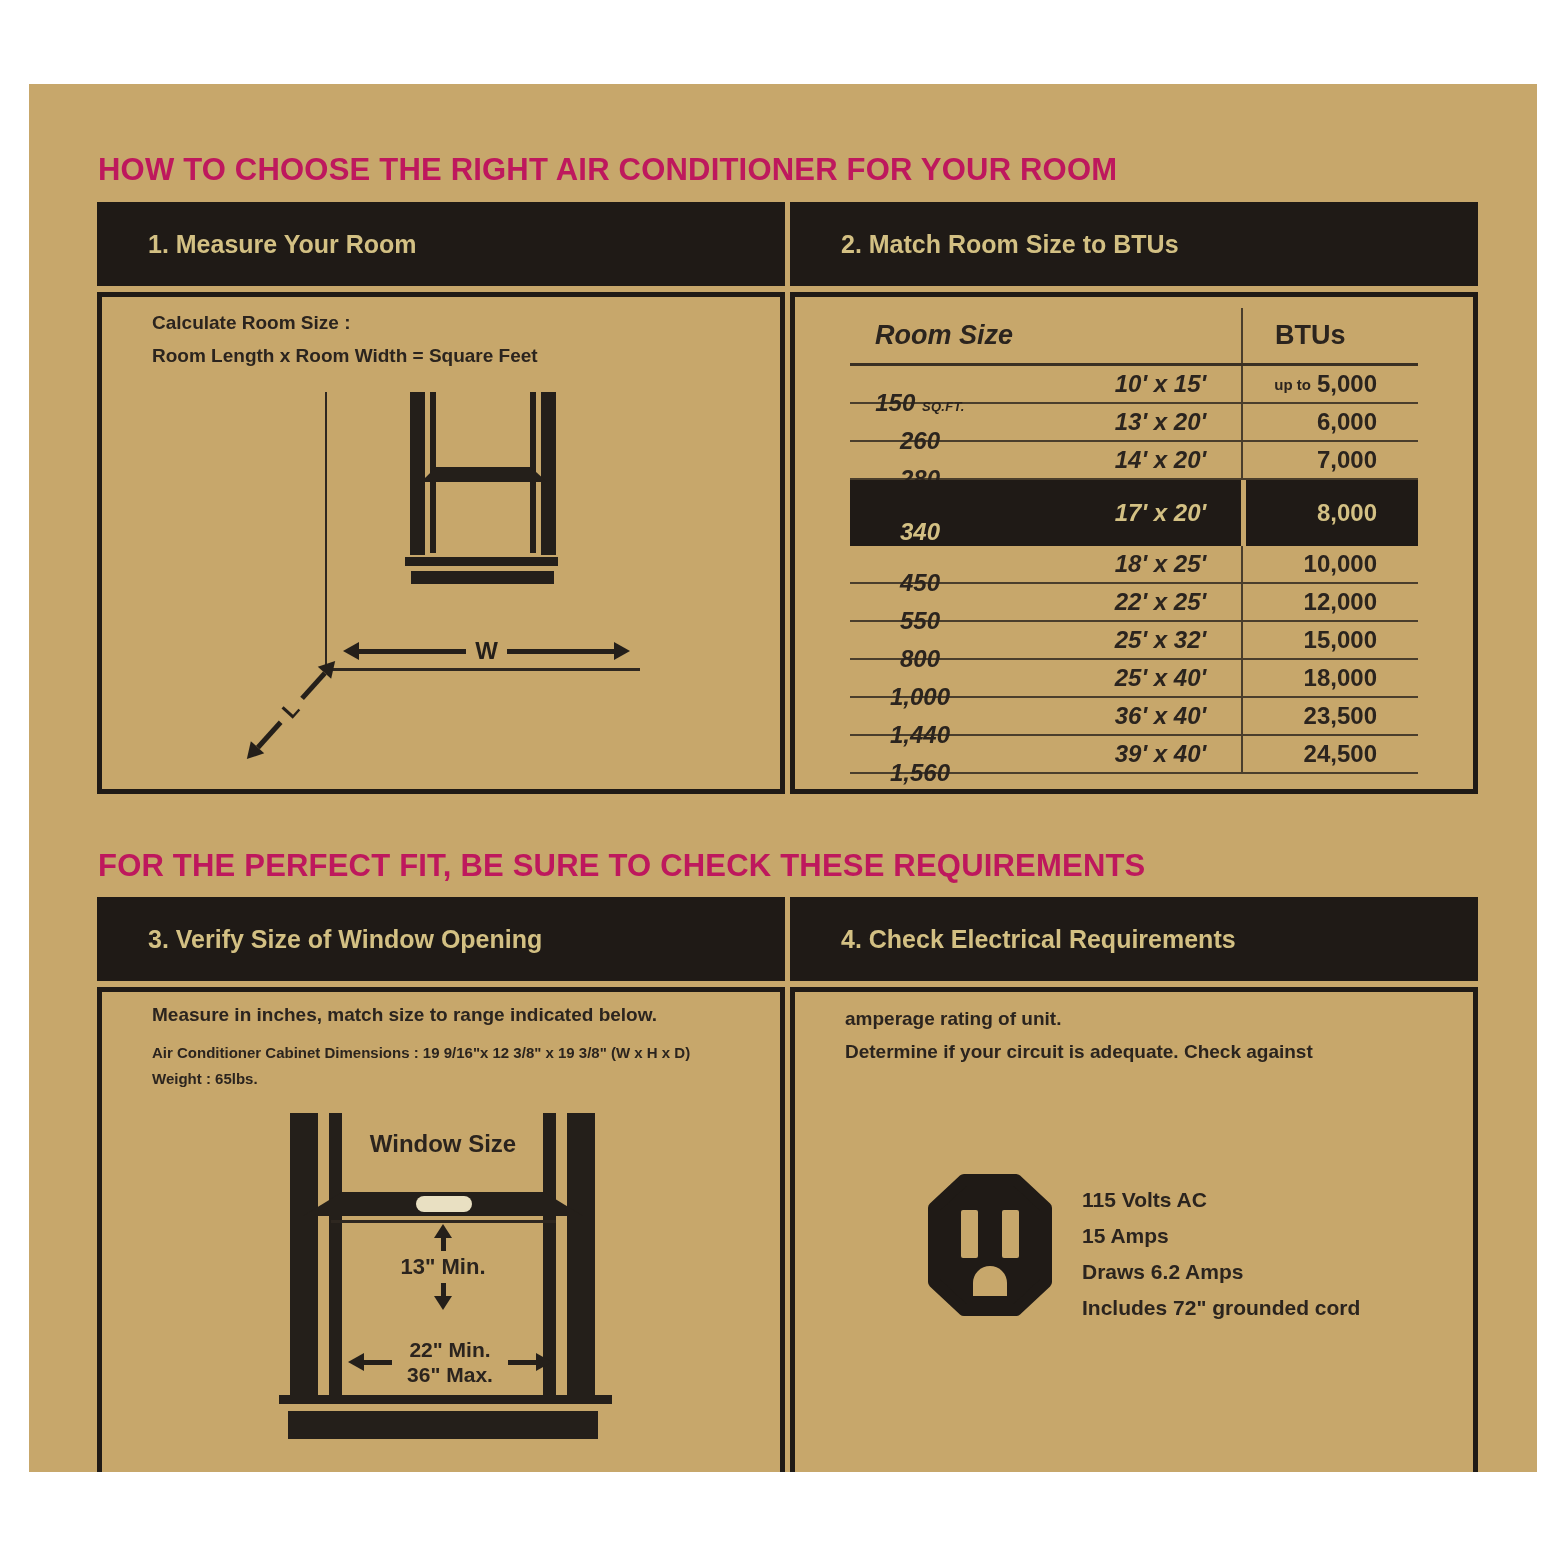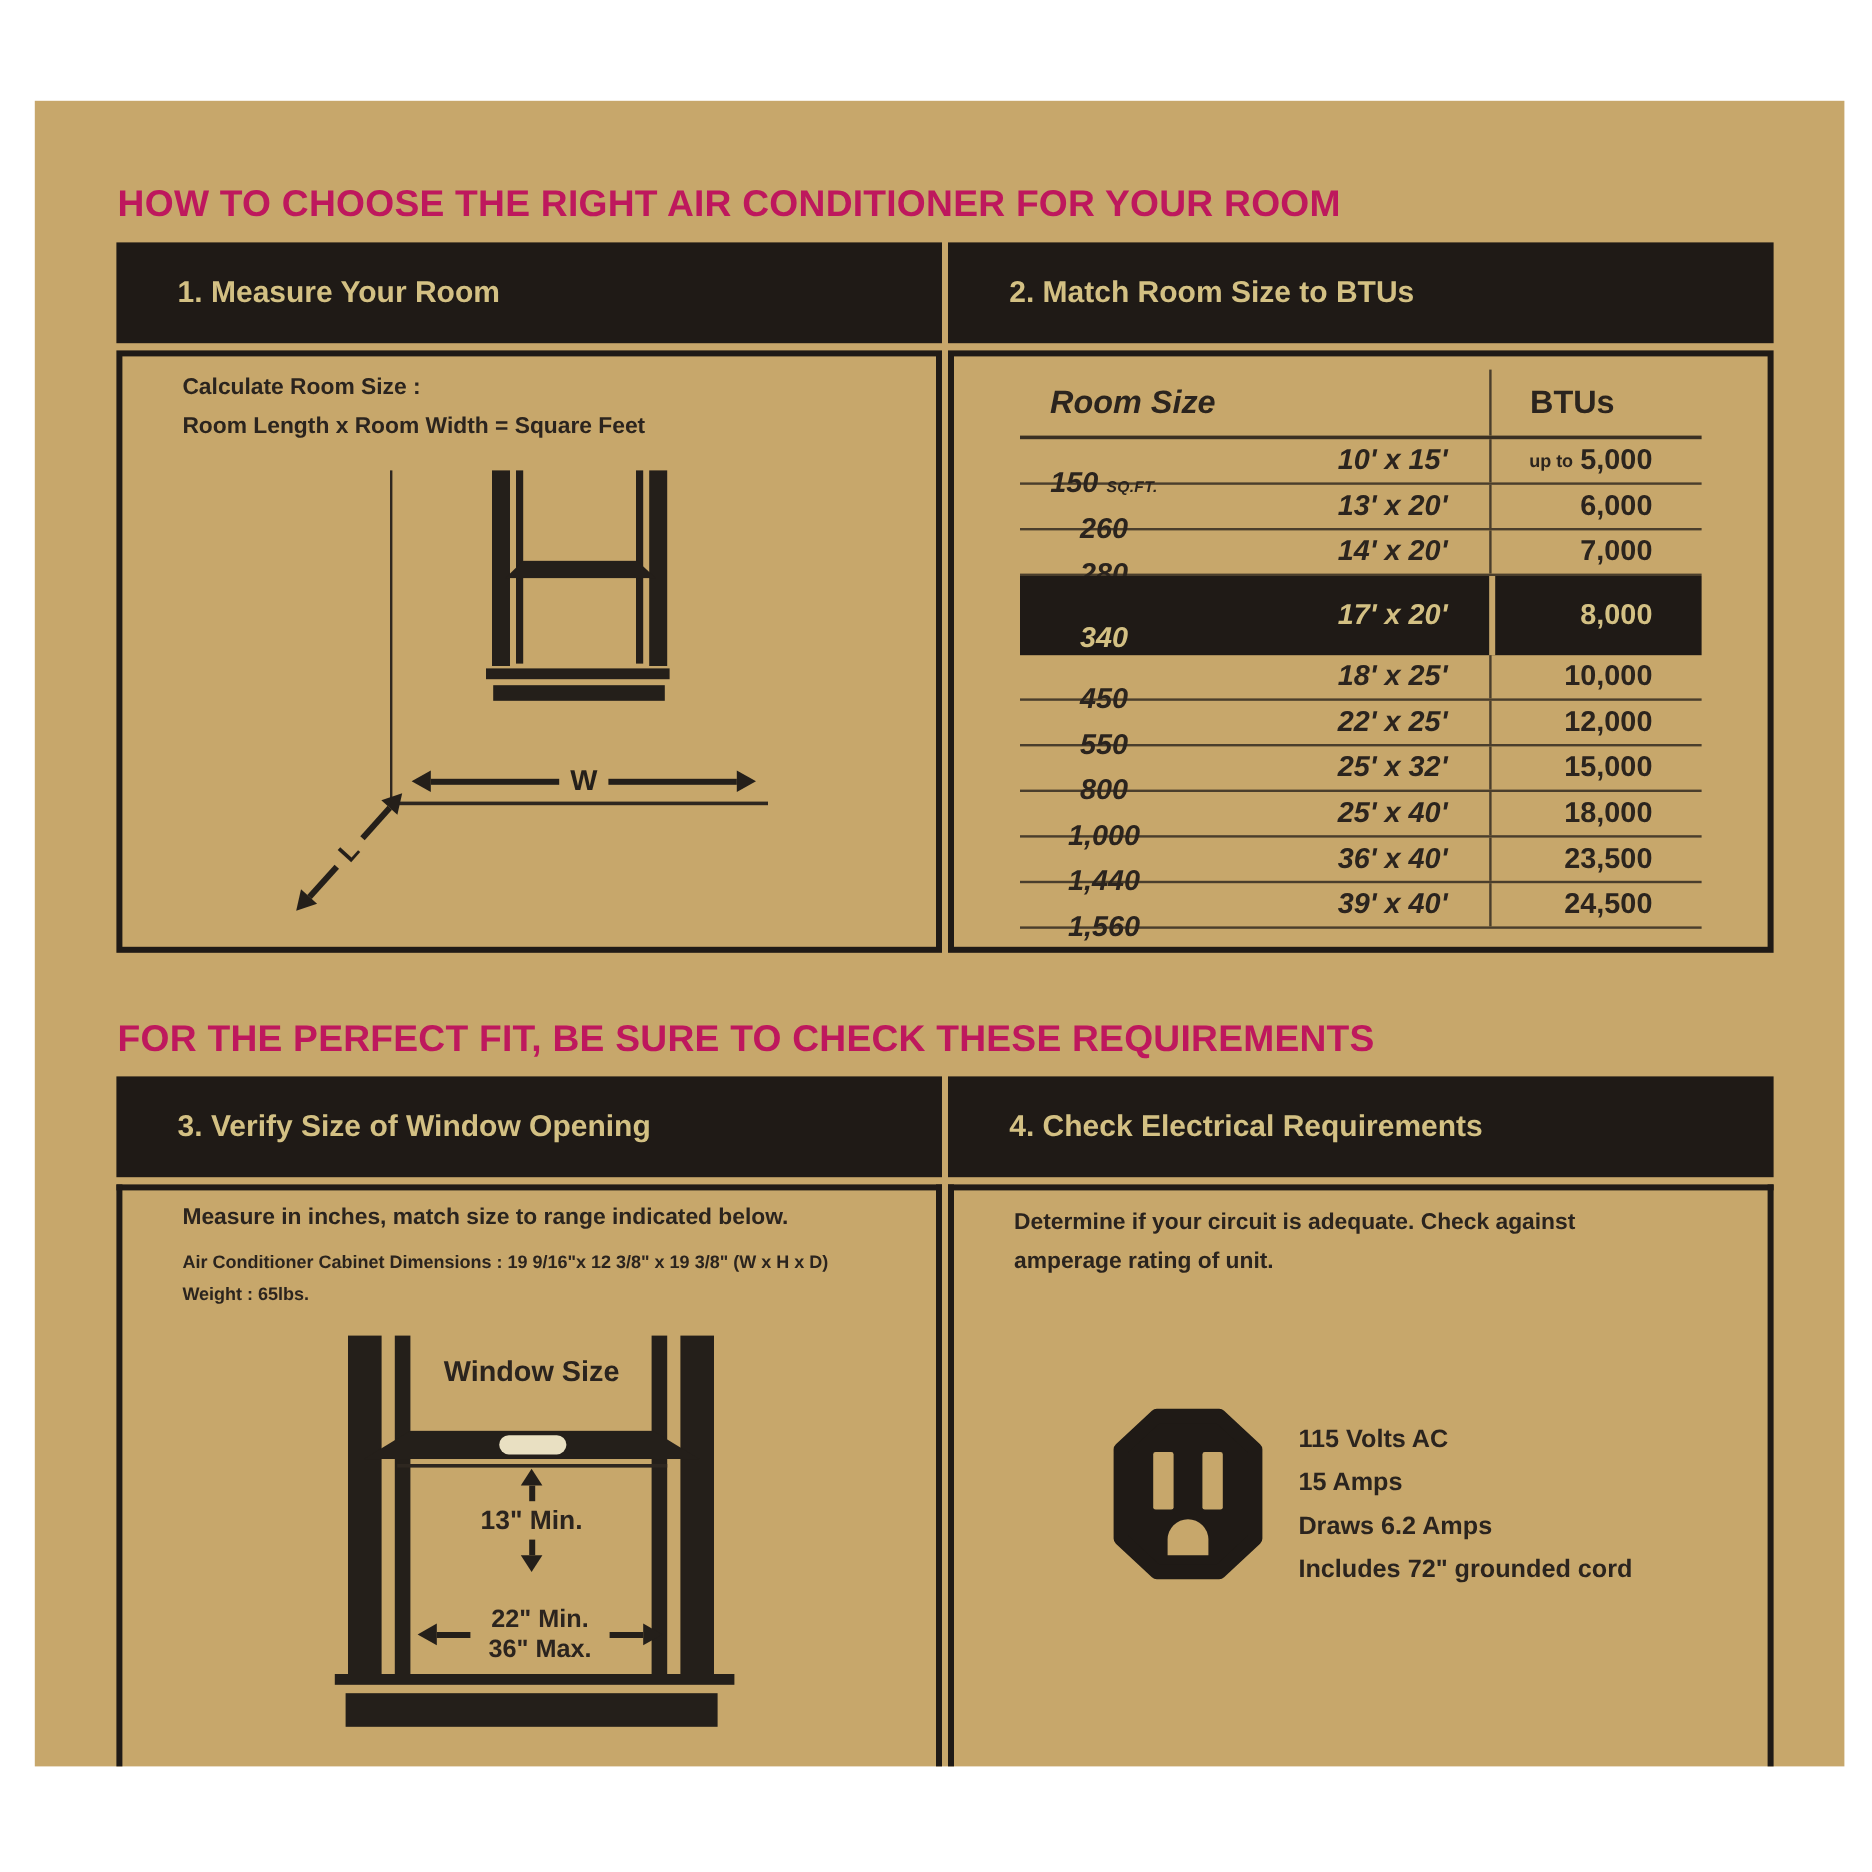--- a/index.html
+++ b/index.html
@@ -289,22 +289,22 @@
       <div class="shaft-fix"></div>
       <div class="tri tri-right"></div>
     </div>
     <div class="bar" style="left:279px; top:1395px; width:333px; height:9px;"></div>
     <div class="bar" style="left:288px; top:1411px; width:310px; height:28px;"></div>
   </div>
 
   <div class="panel-header" style="left:790px; top:897px; width:688px;">4. Check Electrical Requirements</div>
   <div class="panel-body no-bottom" style="left:790px; top:987px; width:688px; height:485px;"></div>
   <div class="body-text" style="left:845px; top:1002px; font-size:19px; line-height:33px;">
+    <div>amperage rating of unit.</div>
     <div>Determine if your circuit is adequate. Check against</div>
-    <div>amperage rating of unit.</div>
   </div>
   <svg class="abs" style="left:926px; top:1172px;" width="128" height="146" viewBox="0 0 128 146">
     <polygon points="38,8 90,8 120,36 120,110 90,138 38,138 8,110 8,36" fill="#1f1a16" stroke="#1f1a16" stroke-width="12" stroke-linejoin="round"></polygon>
     <rect x="35" y="38" width="17" height="48" rx="2" fill="#c7a76b"></rect>
     <rect x="76" y="38" width="17" height="48" rx="2" fill="#c7a76b"></rect>
     <path d="M47,124 v-13 a17,17 0 0 1 34,0 v13 z" fill="#c7a76b"></path>
   </svg>
   <div class="abs" style="left:1082px; top:1182px;">
 
       <div class="spec-line">115 Volts AC</div>

